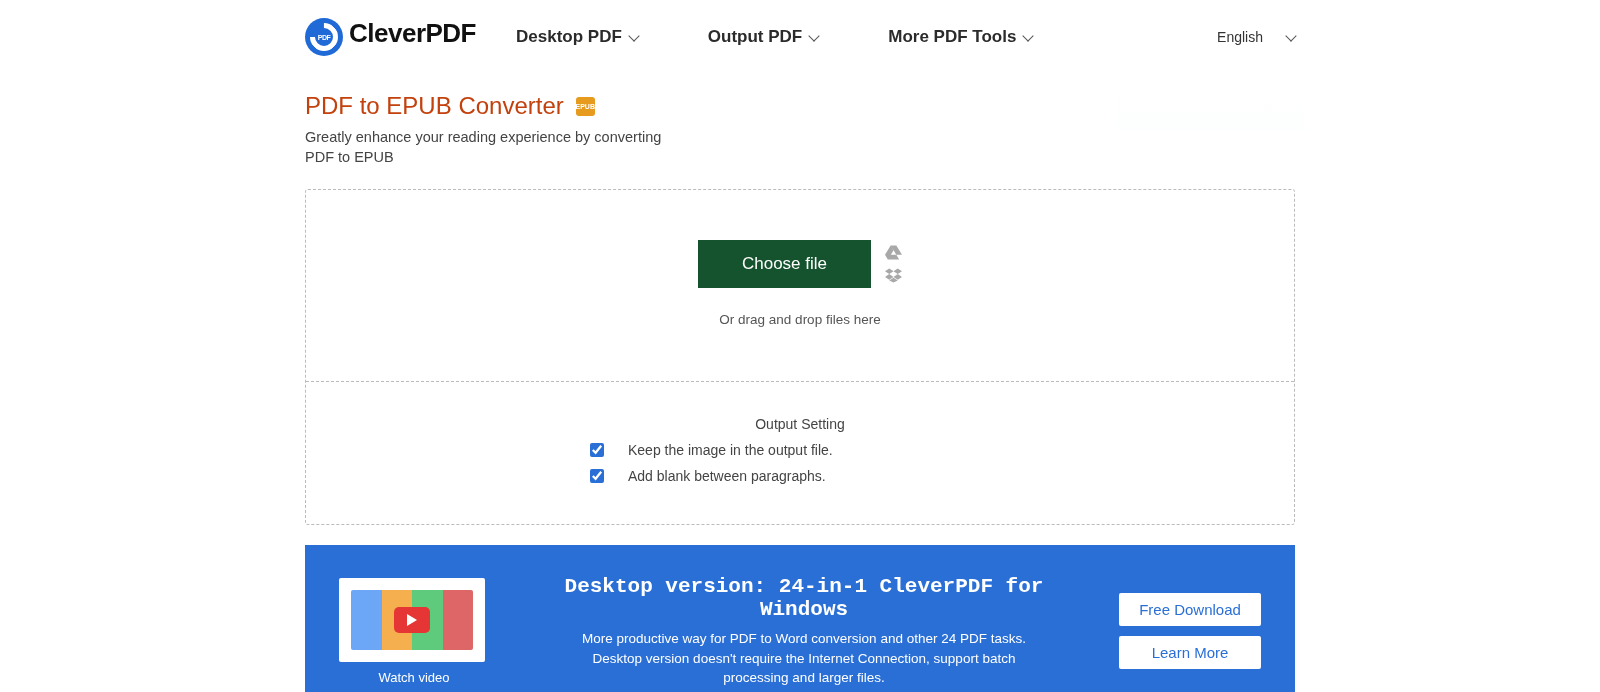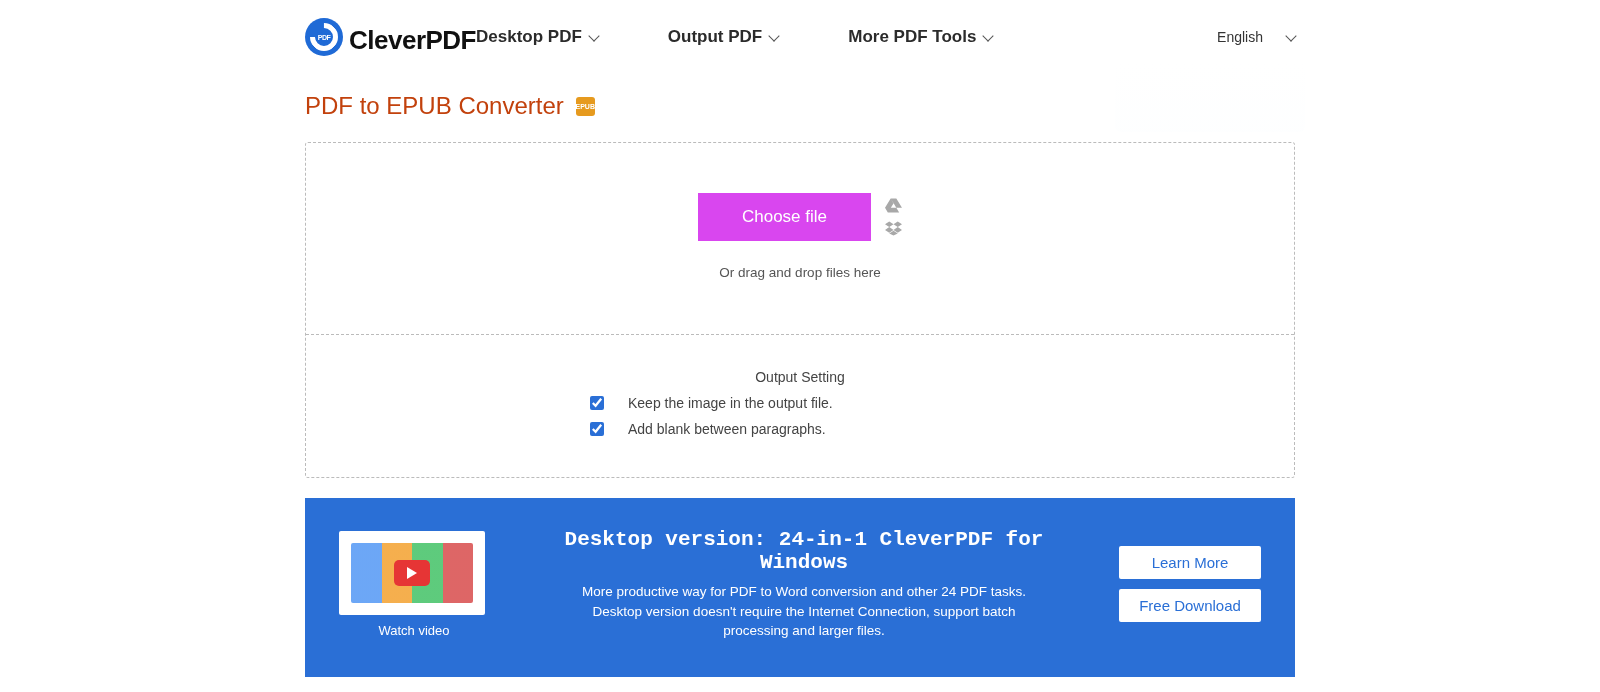--- a/index.html
+++ b/index.html
@@ -1,34 +1,34 @@
 <!DOCTYPE html>
 <html><head>
   <meta charset="utf-8">
   <style>
     * { margin: 0; padding: 0; box-sizing: border-box; }
     body { font-family: "Segoe UI", Arial, sans-serif; background: #fff; color: #333; }
     .wrap { max-width: 990px; margin: 0 auto; position: relative; }
     header.nav { display: flex; align-items: center; padding: 18px 0 10px 0; }
-    .logo { display: flex; align-items: flex-end; font-weight: 700; font-size: 26px; color: #111; letter-spacing: -.5px; cursor: pointer; }
+    .logo { display: flex; align-items: flex-start; margin-right: 40px; font-weight: 700; font-size: 26px; color: #111; letter-spacing: -.5px; cursor: pointer; }
     .logo-mark { width: 38px; height: 38px; margin-right: 6px; border-radius: 50%; background: #1f6ad6; display: flex; align-items: center; justify-content: center; position: relative; }
     .logo-mark::before { content:""; position:absolute; width:18px; height:18px; border:5px solid #fff; border-left-color:transparent; border-radius:50%; transform:rotate(45deg); }
     .logo-mark span { position:absolute; font-size:7px; color:#fff; background:#1f6ad6; }
     .menu { display: flex; gap: 70px; }
     .menu-item { font-size: 17px; font-weight: 600; color: #2b2b2b; display: flex; align-items: center; gap: 8px; cursor: pointer; }
     .chev { width: 8px; height: 8px; border-right: 1.5px solid #555; border-bottom: 1.5px solid #555; transform: rotate(45deg); margin-top:-3px; }
     .lang { margin-left: auto; font-size: 14px; color: #333; display: flex; align-items:center; gap: 24px; cursor:pointer; }
     .title-row { display: flex; align-items: center; gap: 12px; margin-top: 26px; }
     .title-row h1 { font-size: 24px; font-weight: 400; color: #c2410c; }
     .epub-icon { width: 19px; height: 19px; background: #e69a1e; border-radius: 3px; display:flex; align-items:center; justify-content:center; font-size:7px; font-weight:700; color:#fff; }
     .subtitle { margin-top: 8px; max-width: 380px; font-size: 14.5px; color: #444; line-height: 1.35; }
     .panel { margin-top: 22px; border: 1px dashed #bbb; border-radius: 3px; }
     .upload-area { padding: 50px 0 54px 0; text-align: center; }
     .upload-inner { display: inline-flex; align-items: center; gap: 14px; }
-    .choose-btn { background: #d946ef; color: #fff; font-size: 17px; padding: 14px 44px; border: none; cursor: pointer; }
+    .choose-btn { background: #14532d; color: #fff; font-size: 17px; padding: 14px 44px; border: none; cursor: pointer; }
     .cloud-icons { display:flex; flex-direction:column; gap:8px; }
     .cloud-icons svg { width:17px; height:15px; display:block; cursor:pointer; }
     .drag-text { margin-top: 24px; font-size: 13.5px; color: #555; }
     .settings-area { border-top: 1px dashed #bbb; padding: 34px 0 30px 0; }
     .settings-center { width: 420px; margin: 0 auto; font-size: 14px; color: #444; }
     .settings-heading { text-align: center; font-size: 14px; color: #444; }
     .setting-row { display: flex; align-items: center; gap: 24px; margin: 10px 0; }
     .setting-row input[type=checkbox]{ width:14px; height:14px; accent-color:#2a6fd6; cursor:pointer; }
     .banner { margin-top: 20px; background: #2a6fd6; color: #fff; padding: 30px 34px 36px 34px; display: flex; align-items: center; gap: 36px; }
     .thumb-col { text-align: center; width: 150px; }
@@ -74,20 +74,21 @@
     <div class="lang">
       <span>English</span>
       <span class="chev"></span>
     </div>
   </header>
 
   <div class="title-row">
     <h1>PDF to EPUB Converter</h1>
     <div class="epub-icon">EPUB</div>
   </div>
+  <p class="subtitle">Greatly enhance your reading experience by converting PDF to EPUB</p>
 
   <section class="panel">
     <div class="upload-area">
       <div class="upload-inner">
         <button class="choose-btn">Choose file</button>
         <div class="cloud-icons">
           <svg viewBox="0 0 24 20">
               <path fill="#a8a8a8" d="M8 0h8l8 13h-8zM0 13l4 7h16l-4-7zM8 0L0 13l4 7 8-13z"></path>
             </svg>
           <svg viewBox="0 0 24 20">
@@ -118,17 +119,17 @@
       <div class="thumb">
         <div class="play"></div>
       </div>
       <div class="watch">Watch video</div>
     </div>
     <div class="banner-mid">
       <h2>Desktop version: 24-in-1 CleverPDF for Windows</h2>
       <p>More productive way for PDF to Word conversion and other 24 PDF tasks. Desktop version doesn't require the Internet Connection, support batch processing and larger files.</p>
     </div>
     <div class="banner-btns">
+      <a>Free Download</a>
       <a>Learn More</a>
-      <a>Free Download</a>
     </div>
   </section>
 </div>
 
 </body></html>

